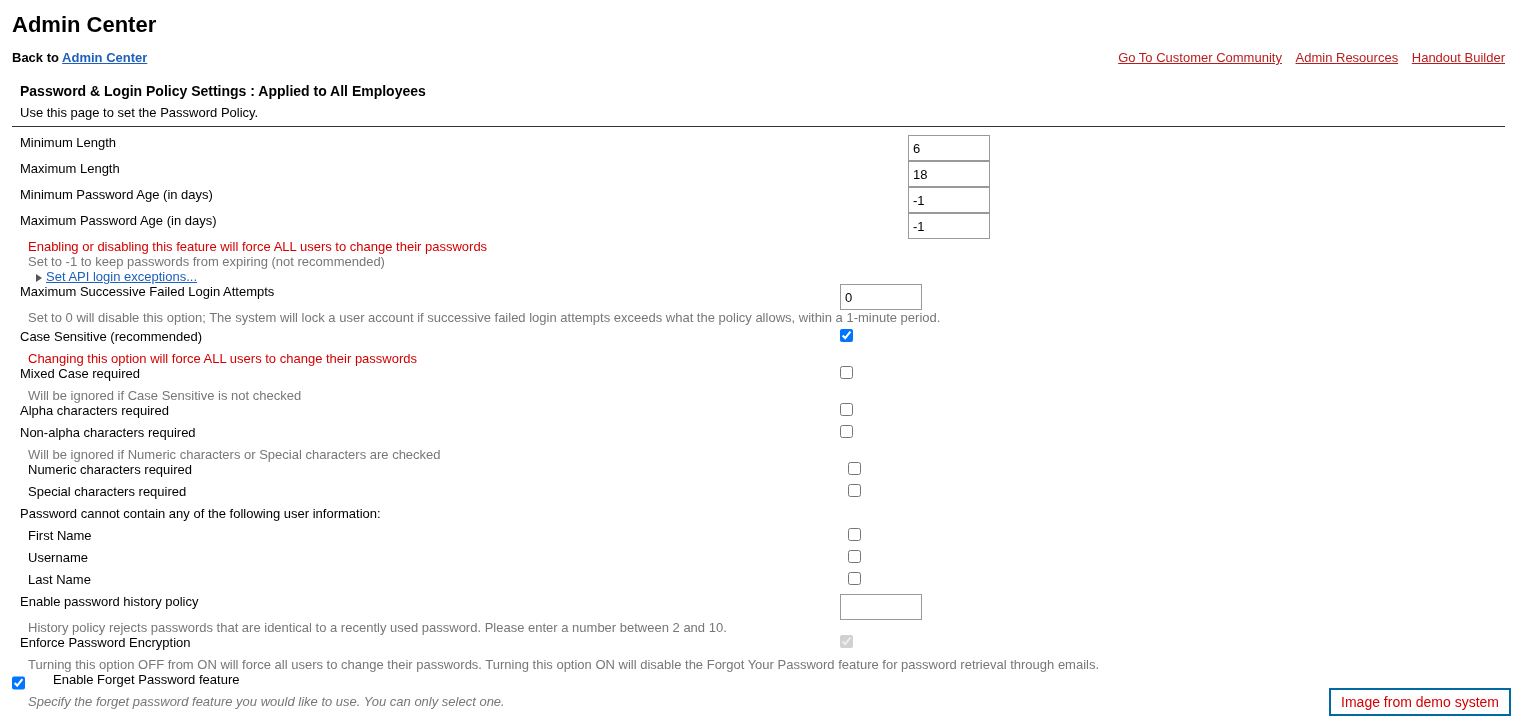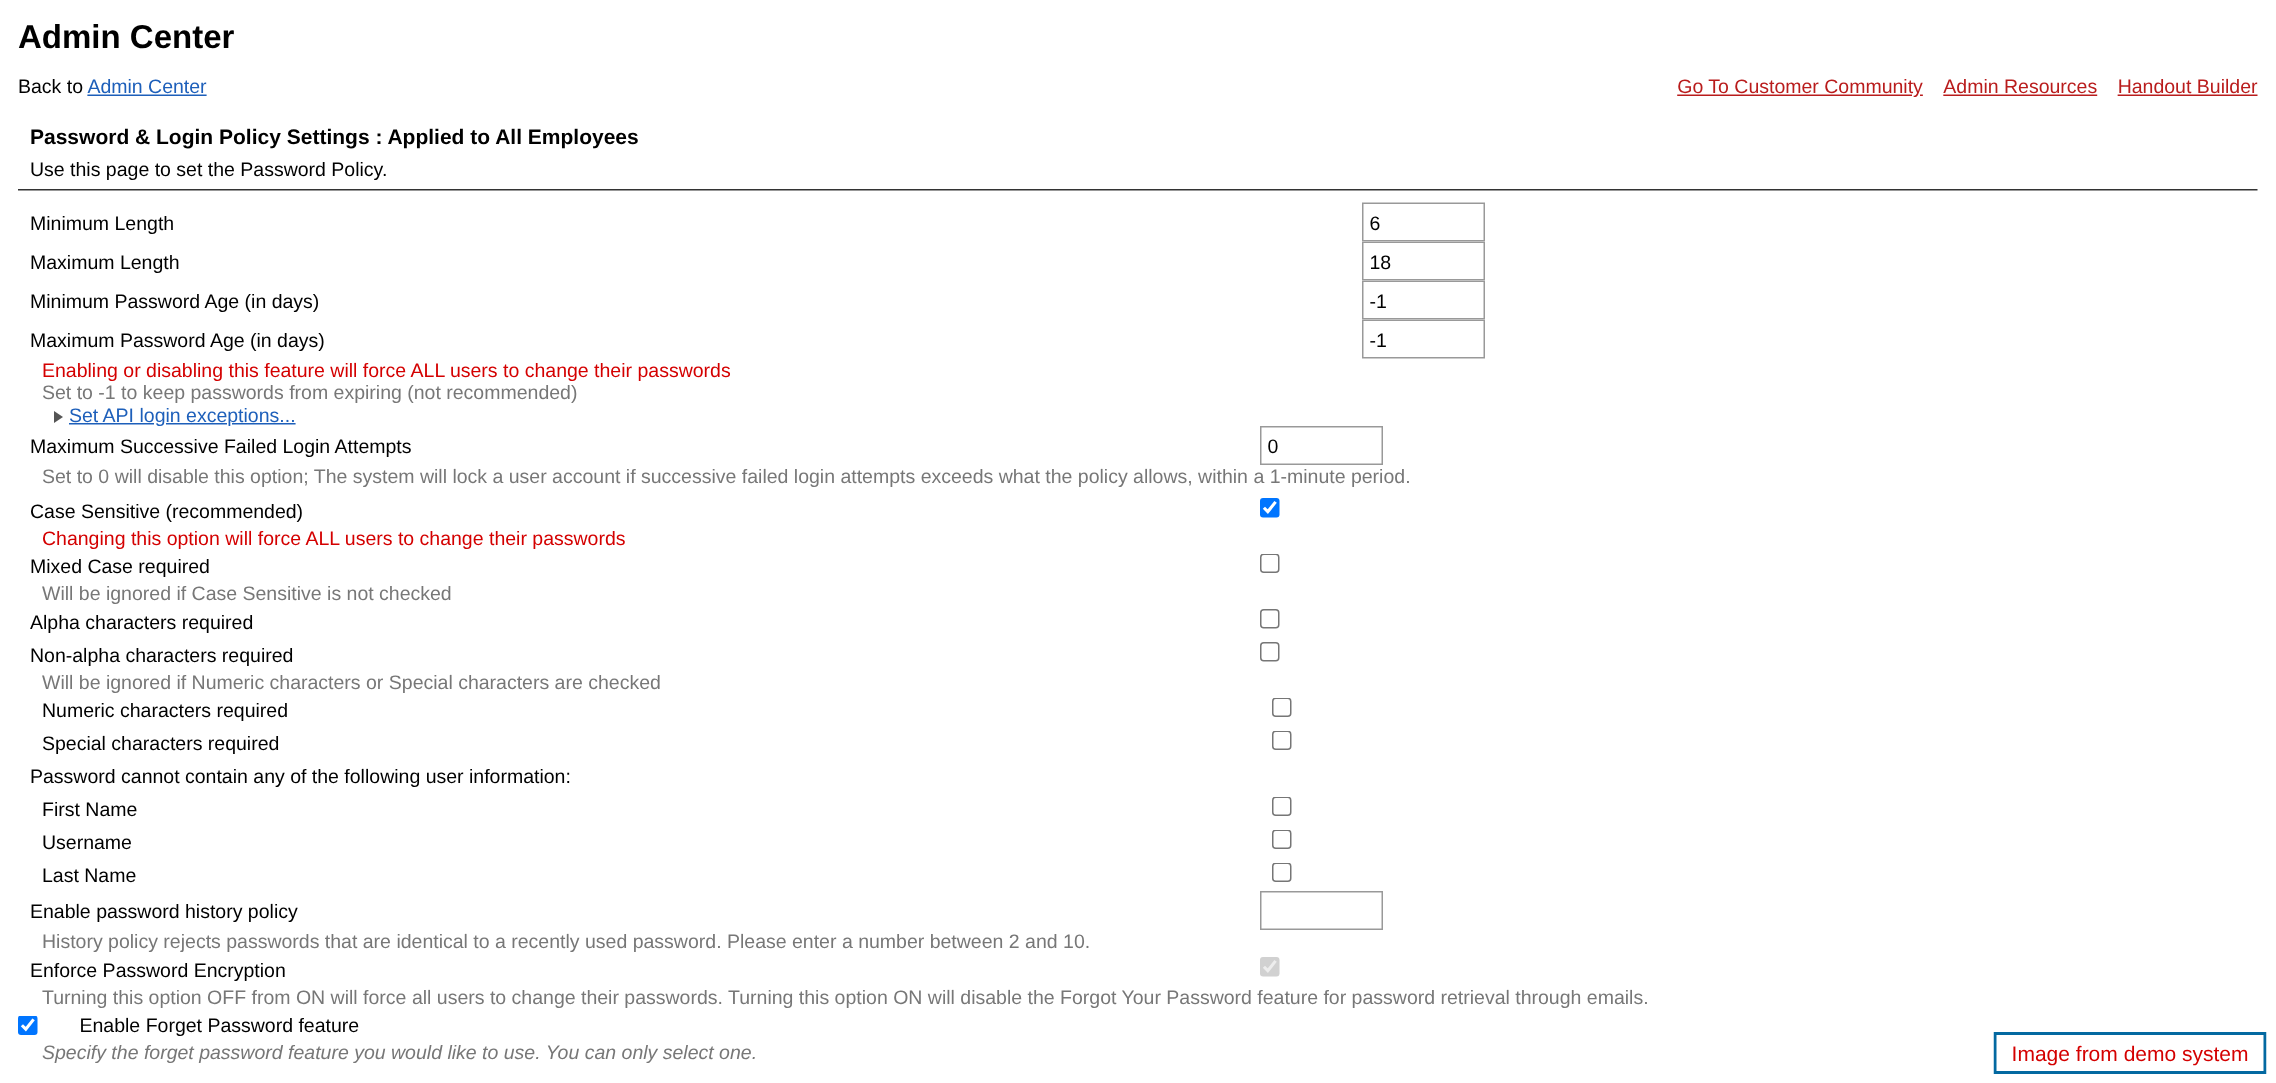--- a/index.html
+++ b/index.html
@@ -19,20 +19,21 @@
     margin: 4px 0 12px 0;
   }
   .topbar {
     display: flex;
     justify-content: space-between;
     align-items: flex-start;
     margin-bottom: 6px;
   }
   .breadcrumb {
     font-size: 13px;
+    font-weight: bold;
   }
   a.link {
     color: #1d5fba;
     text-decoration: underline;
     cursor: pointer;
   }
   .toplinks a {
     margin-left: 10px;
     color: #b91c1c;
     text-decoration: underline;
@@ -49,21 +50,20 @@
   hr.sep {
     border: none;
     border-top: 1px solid #333;
     margin: 4px 0 8px 0;
   }
   .form-area {
     padding-left: 8px;
   }
   .row {
     display: flex;
-    align-items: center;
     min-height: 22px;
   }
   .row .label-col {
     width: 820px;
     padding-right: 10px;
     box-sizing: border-box;
   }
   .row .ctrl-col {
     width: 160px;
   }

